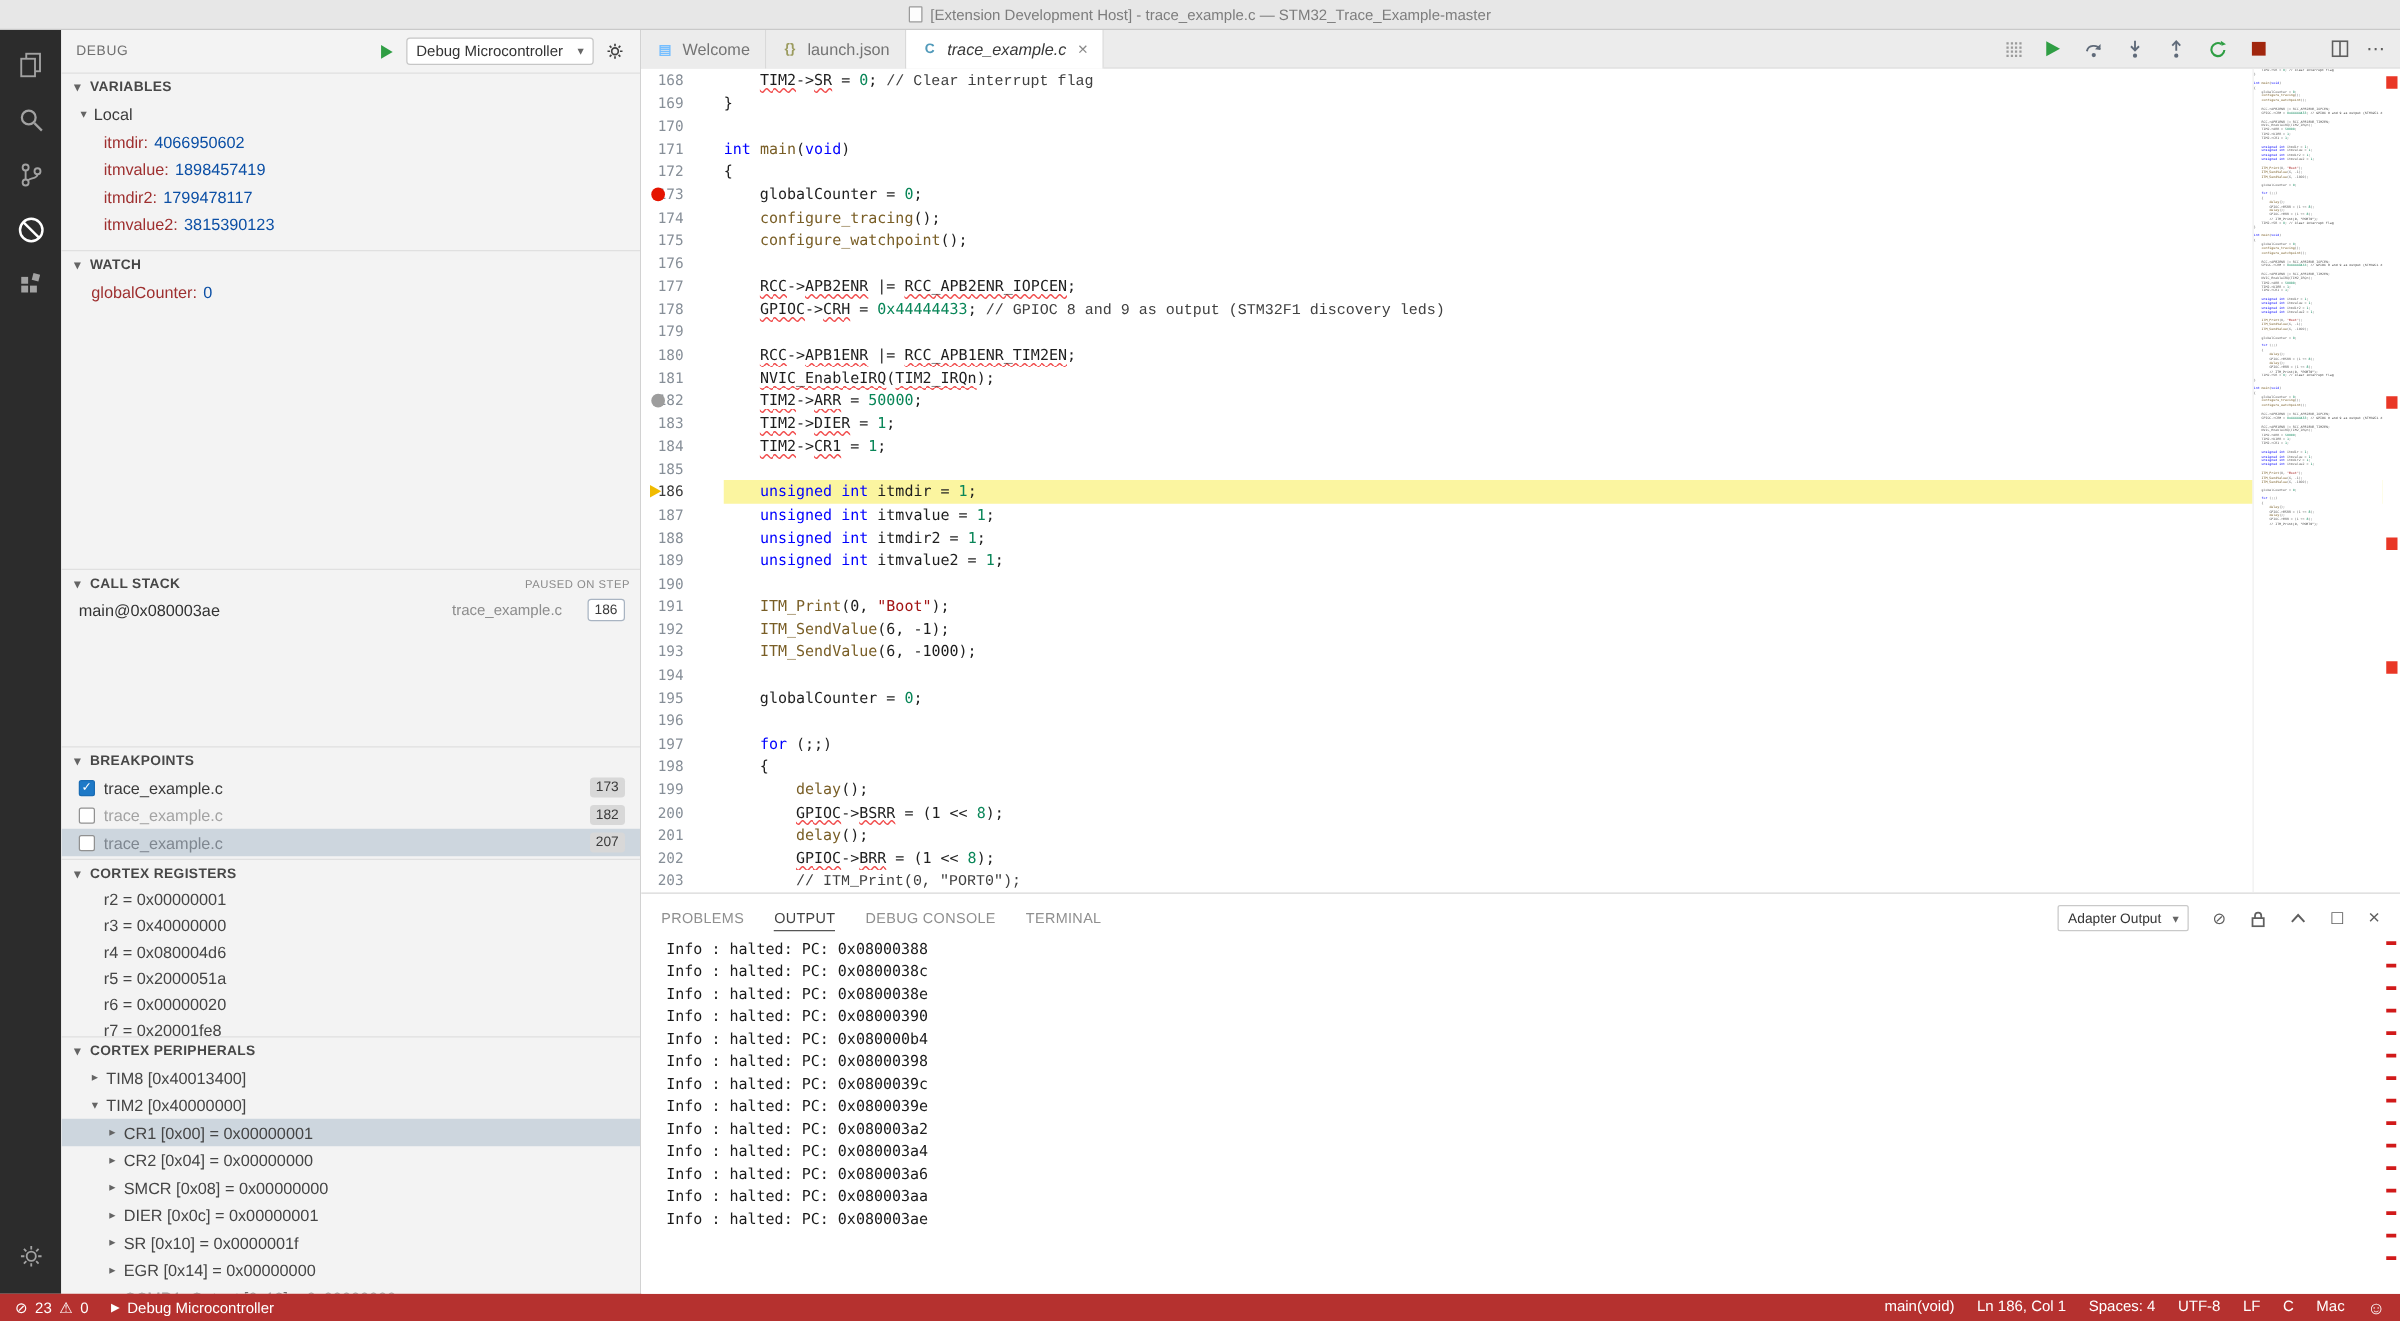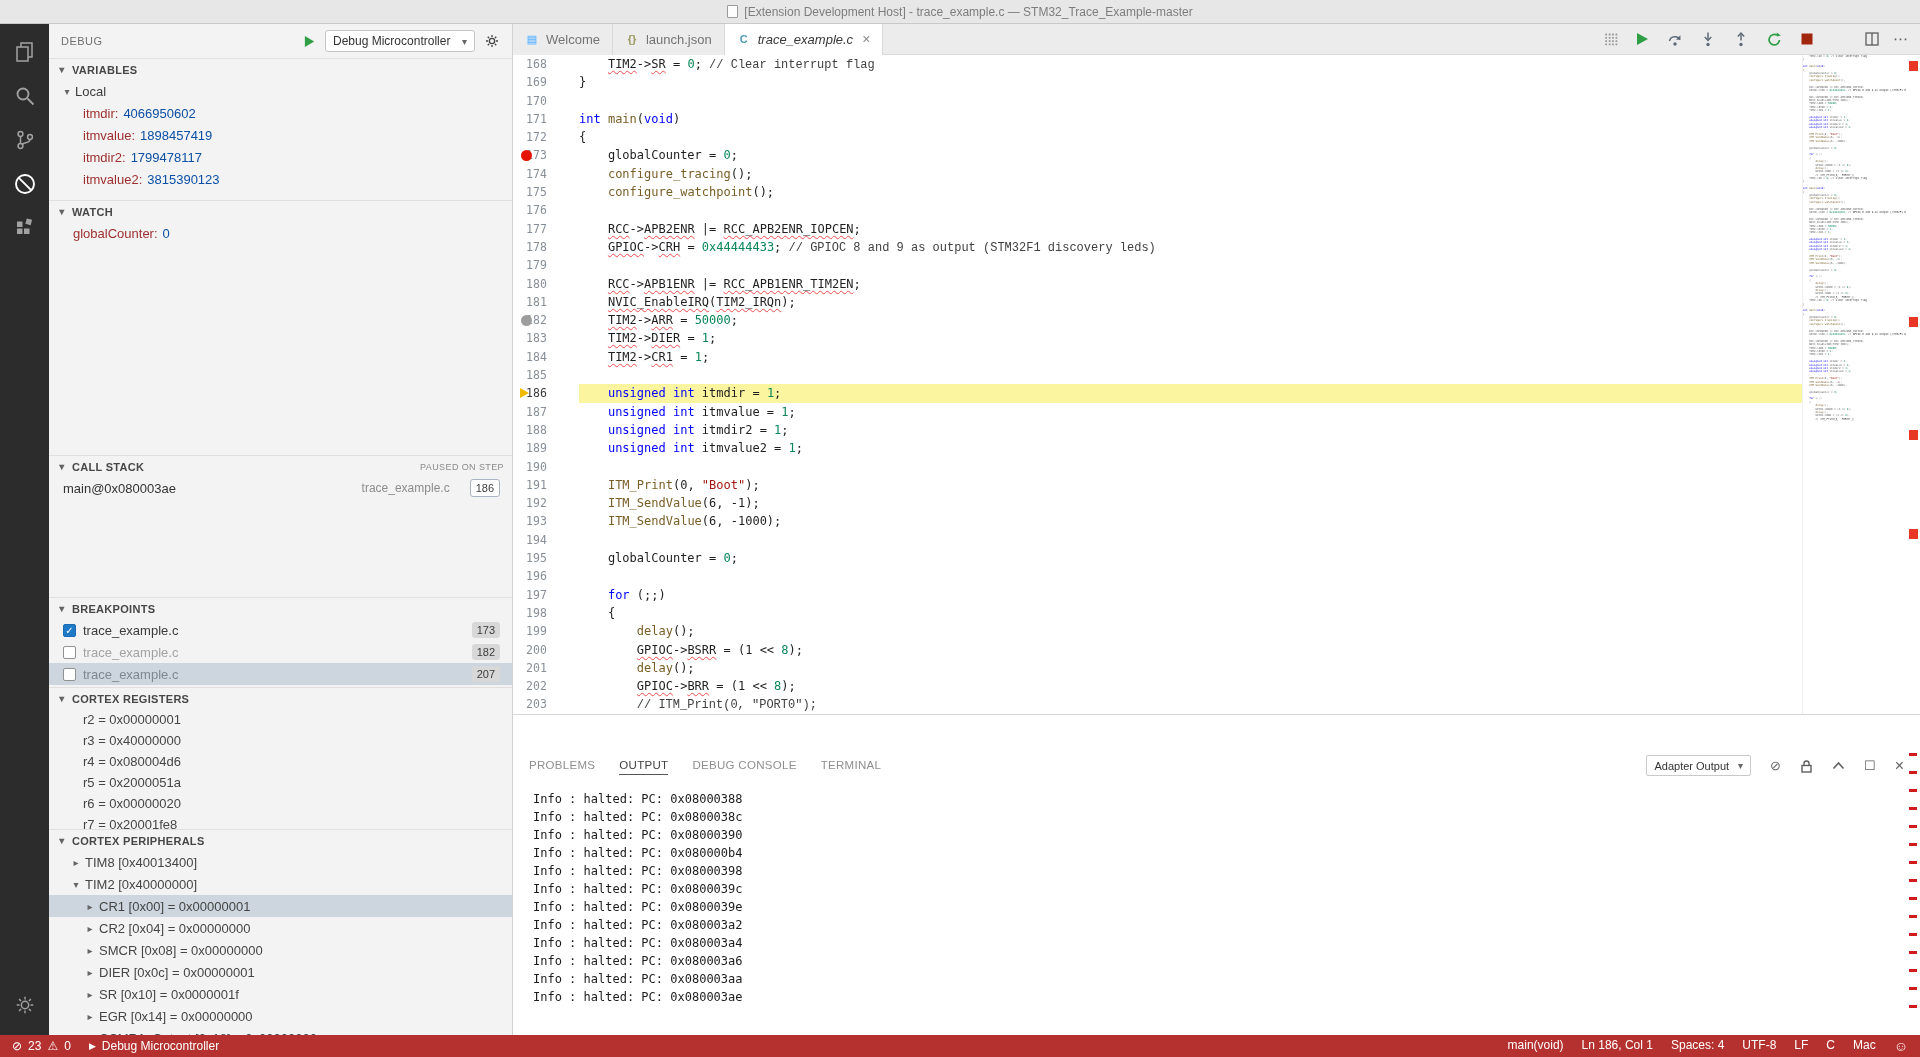--- a/index.html
+++ b/index.html
@@ -99,21 +99,21 @@
   .tk-err{text-decoration:underline wavy #f14c4c 1px;text-underline-offset:2px;}
 
   .minimap{position:absolute;top:0;bottom:0;right:14px;width:104px;background:#fff;border-left:1px solid #f0f0f0;
     overflow:hidden;font-size:2.6px;line-height:3.4px;white-space:pre;pointer-events:auto;cursor:pointer;}
   .mm-line{height:3.4px;overflow:hidden;color:#5a5a5a;}
   .overview-ruler{position:absolute;top:0;bottom:0;right:0;width:14px;background:#fff;}
   .ov-mark{position:absolute;right:2px;width:9px;height:10px;background:#e51400;opacity:.85;}
 
   
   .panel{height:321px;flex:0 0 auto;border-top:1px solid #d8d8d8;display:flex;flex-direction:column;background:#fff;position:relative;}
-  .panel-header{height:30px;flex:0 0 auto;display:flex;align-items:flex-start;padding:0 16px;gap:9px;margin-top:40px;}
+  .panel-header{height:30px;flex:0 0 auto;display:flex;align-items:flex-end;padding:0 16px;gap:9px;}
   .panel-tab{font-size:11.5px;color:#8f8f8f;letter-spacing:.3px;cursor:pointer;padding:4px 0 3px;}
   .panel-tab.active{color:#424242;border-bottom:1px solid #565656;}
   .panel-right{margin-left:auto;display:flex;align-items:center;gap:19px;color:#5f5f5f;}
   .out-select{height:21px;background:#fff;border:1px solid #c9c9c9;border-radius:2px;display:flex;align-items:center;gap:9px;padding:0 7px;font-size:11px;color:#333;cursor:pointer;}
   .p-ic{cursor:pointer;font-size:13px;display:flex;align-items:center;}
   .output{flex:1;overflow:hidden;position:relative;font-family:"DejaVu Sans Mono","Liberation Mono",monospace;font-size:12px;line-height:18px;padding:5px 0 0 20px;color:#1b1b1b;}
   .out-line{height:18px;white-space:pre;}
   .panel-ruler{position:absolute;top:34px;right:1px;width:10px;bottom:0;}
   .pr-dash{position:absolute;right:2px;width:8px;height:3px;background:#d11a1a;}
 
@@ -483,20 +483,21 @@
                   <path d="M1.5 7.5 L6.5 2 L11.5 7.5"></path>
                 </svg>
             </span>
             <span class="p-ic">☐</span>
             <span class="p-ic" style="font-size:16px;">×</span>
           </div>
         </div>
         <div class="output">
             <div class="out-line">Info : halted: PC: 0x08000388</div>
             <div class="out-line">Info : halted: PC: 0x0800038c</div>
+            <div class="out-line">Info : halted: PC: 0x0800038e</div>
             <div class="out-line">Info : halted: PC: 0x08000390</div>
             <div class="out-line">Info : halted: PC: 0x080000b4</div>
             <div class="out-line">Info : halted: PC: 0x08000398</div>
             <div class="out-line">Info : halted: PC: 0x0800039c</div>
             <div class="out-line">Info : halted: PC: 0x0800039e</div>
             <div class="out-line">Info : halted: PC: 0x080003a2</div>
             <div class="out-line">Info : halted: PC: 0x080003a4</div>
             <div class="out-line">Info : halted: PC: 0x080003a6</div>
             <div class="out-line">Info : halted: PC: 0x080003aa</div>
             <div class="out-line">Info : halted: PC: 0x080003ae</div>

